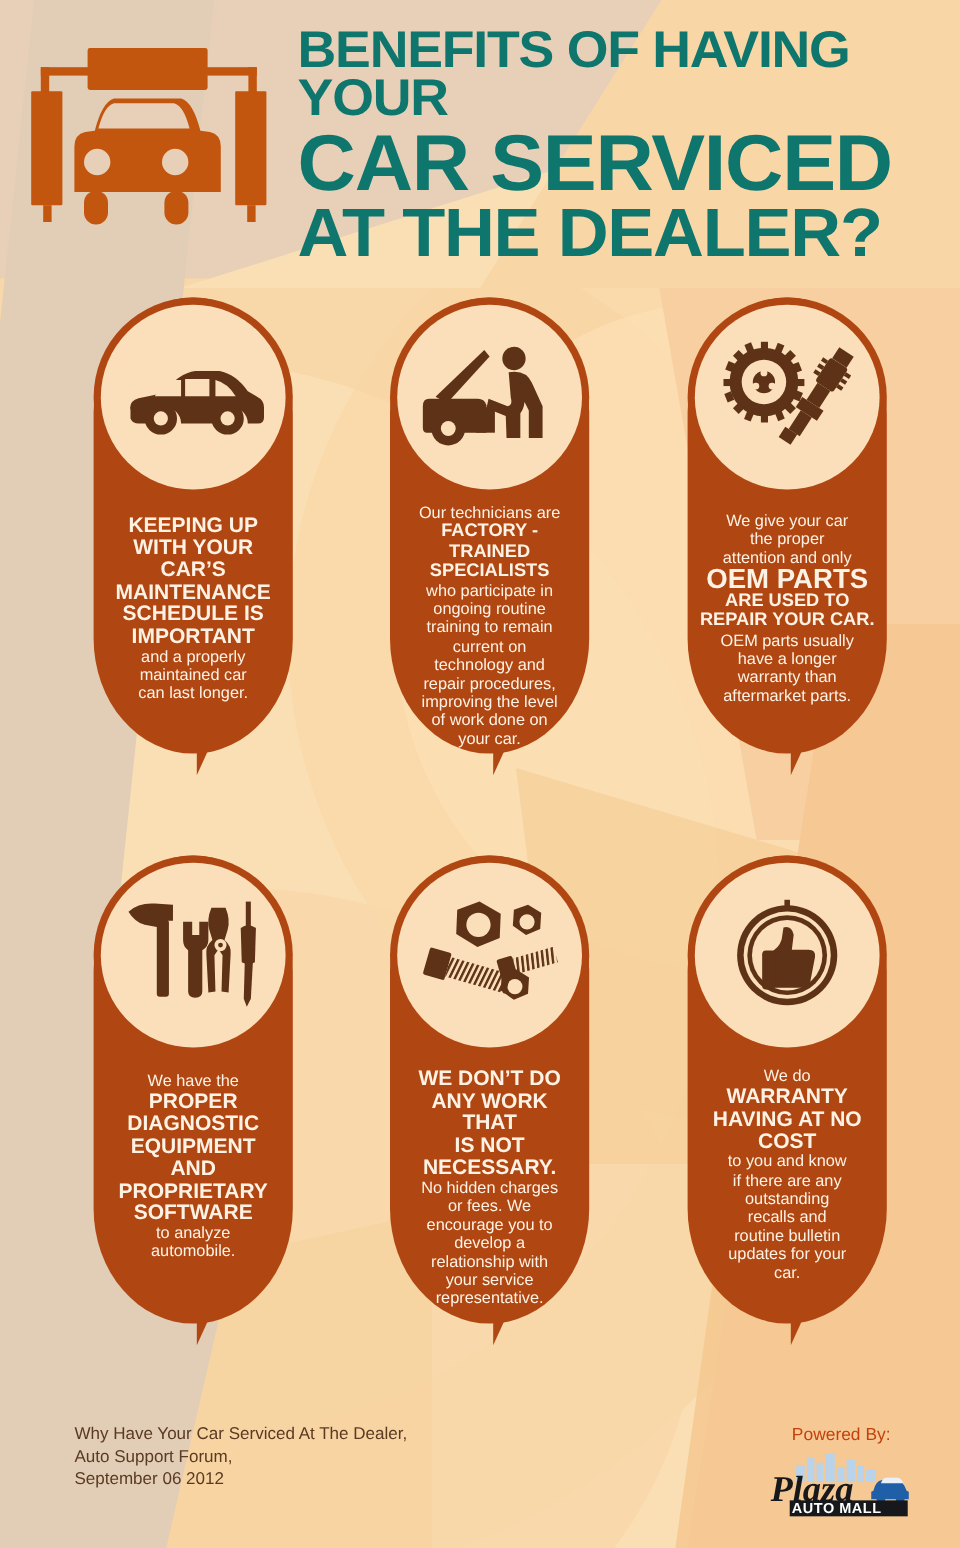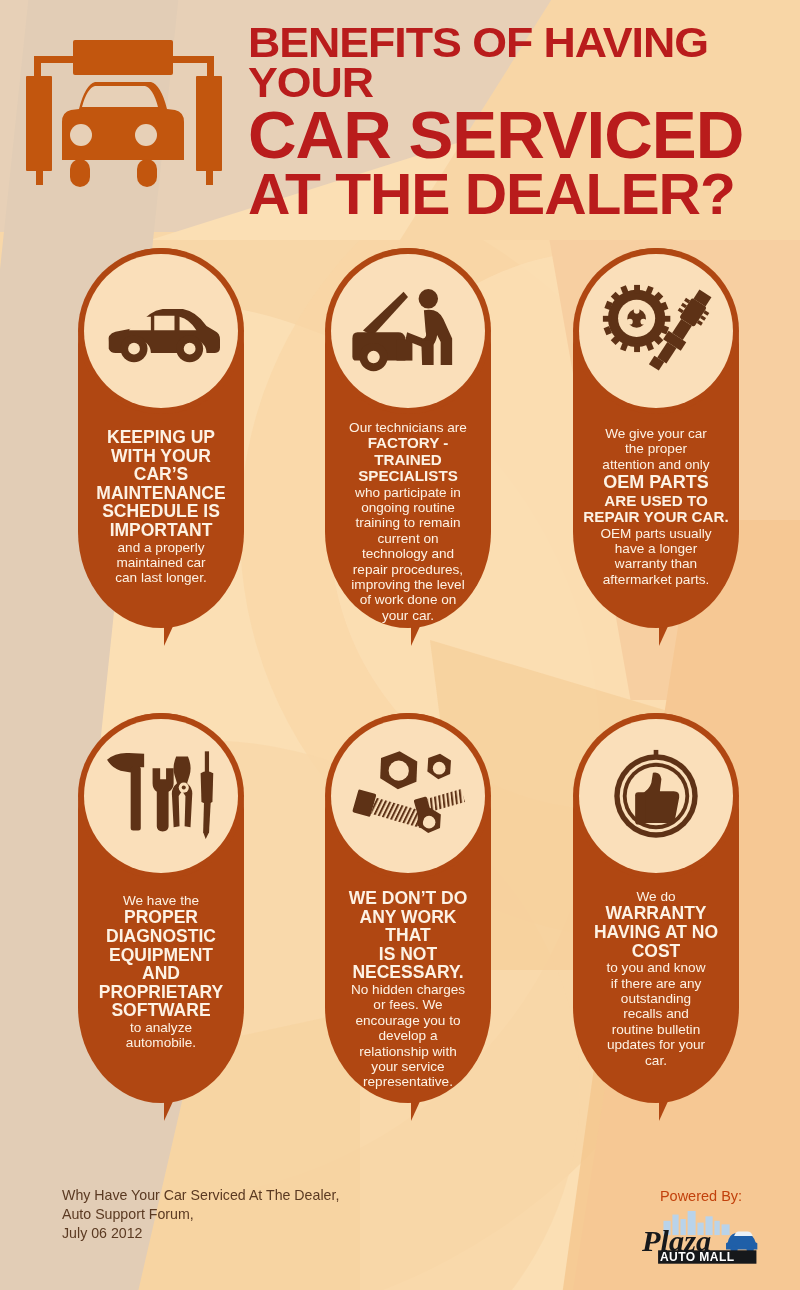--- a/index.html
+++ b/index.html
@@ -62,21 +62,21 @@
   .wedge3{
     left:0px;top:1010px;width:360px;height:300px;background:#f7d3a0;opacity:.7;
     clip-path:polygon(0 26%,100% 0,100% 100%,0 100%);
   }
 
   
   .header{position:absolute;left:0;top:0;width:800px;height:230px;}
   .header-icon{position:absolute;left:20px;top:30px;width:212px;height:165px;}
   .title-block{
     position:absolute;left:248px;top:22px;width:544px;
-    text-align:left;color:#b91c1c;
+    text-align:left;color:#0f766e;
     font-family:"Liberation Sans","DejaVu Sans",sans-serif;
     font-weight:bold;letter-spacing:-1px;line-height:.94;
   }
   .t1{font-size:43px;transform:scaleX(1.04);transform-origin:left center;}
   .t2{font-size:66px;transform:scaleX(1.02);transform-origin:left center;margin-top:1px;}
   .t3{font-size:57px;transform:scaleX(1.03);transform-origin:left center;margin-top:2px;}
 
   
   .card{position:absolute;width:166px;}
   .card-shape{
@@ -97,21 +97,21 @@
     border-radius:50%;
     background:#b04712;
   }
   .card-text{
     position:absolute;left:6px;width:154px;
     color:#fdf2e4;text-align:center;
     font-size:13.6px;line-height:15.4px;
     padding:0 4px;box-sizing:border-box;
   }
   .ct-big{font-size:17.5px;line-height:18.6px;font-weight:bold;display:block;}
-  .ct-big2{font-size:18px;line-height:20.6px;font-weight:bold;display:block;}
+  .ct-big2{font-size:23px;line-height:20.6px;font-weight:bold;display:block;}
   .ct-med{font-size:15.2px;line-height:16.4px;font-weight:bold;display:block;}
   .ct-norm{display:block;}
 
   
   .footer-src{
     position:absolute;left:62px;top:1186px;
     color:#5b3a22;font-size:14.2px;line-height:19px;
     font-family:"Liberation Sans","DejaVu Sans",sans-serif;
   }
   .powered{
@@ -315,21 +315,21 @@
           <span class="ct-norm">routine bulletin</span>
           <span class="ct-norm">updates for your</span>
           <span class="ct-norm">car.</span>
         </div>
       </div>
     </div>
 
   <div class="footer-src">
     <div>Why Have Your Car Serviced At The Dealer,</div>
     <div>Auto Support Forum,</div>
-    <div>July 06 2012</div>
+    <div>September 06 2012</div>
   </div>
 
   <div class="powered">
     <div>Powered By:</div>
     <div class="logo">
       <svg viewBox="0 0 132 62" width="118" height="56" aria-hidden="true">
 
         <g fill="#b9d3ea">
           <rect x="24" y="14" width="8" height="16"></rect>
           <rect x="34" y="7" width="7" height="23"></rect>

